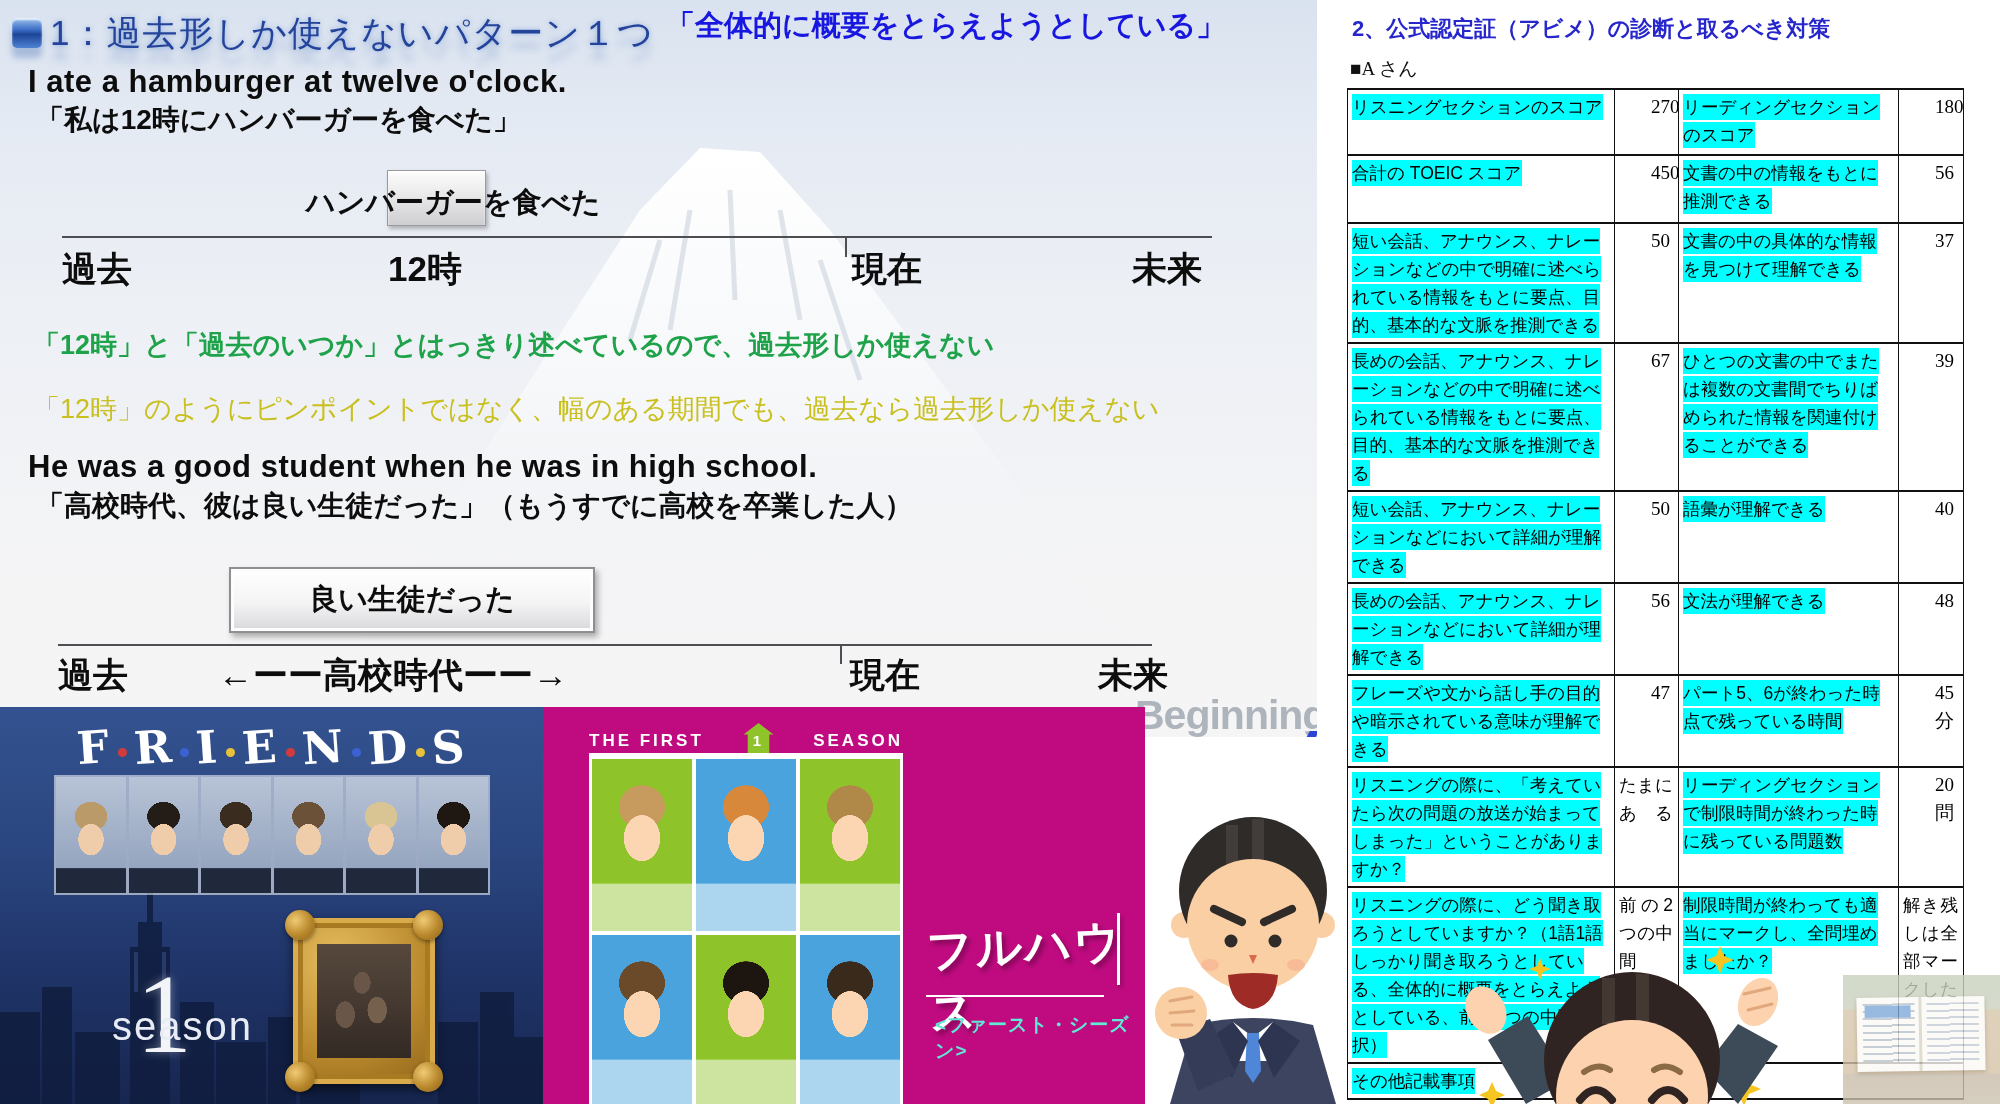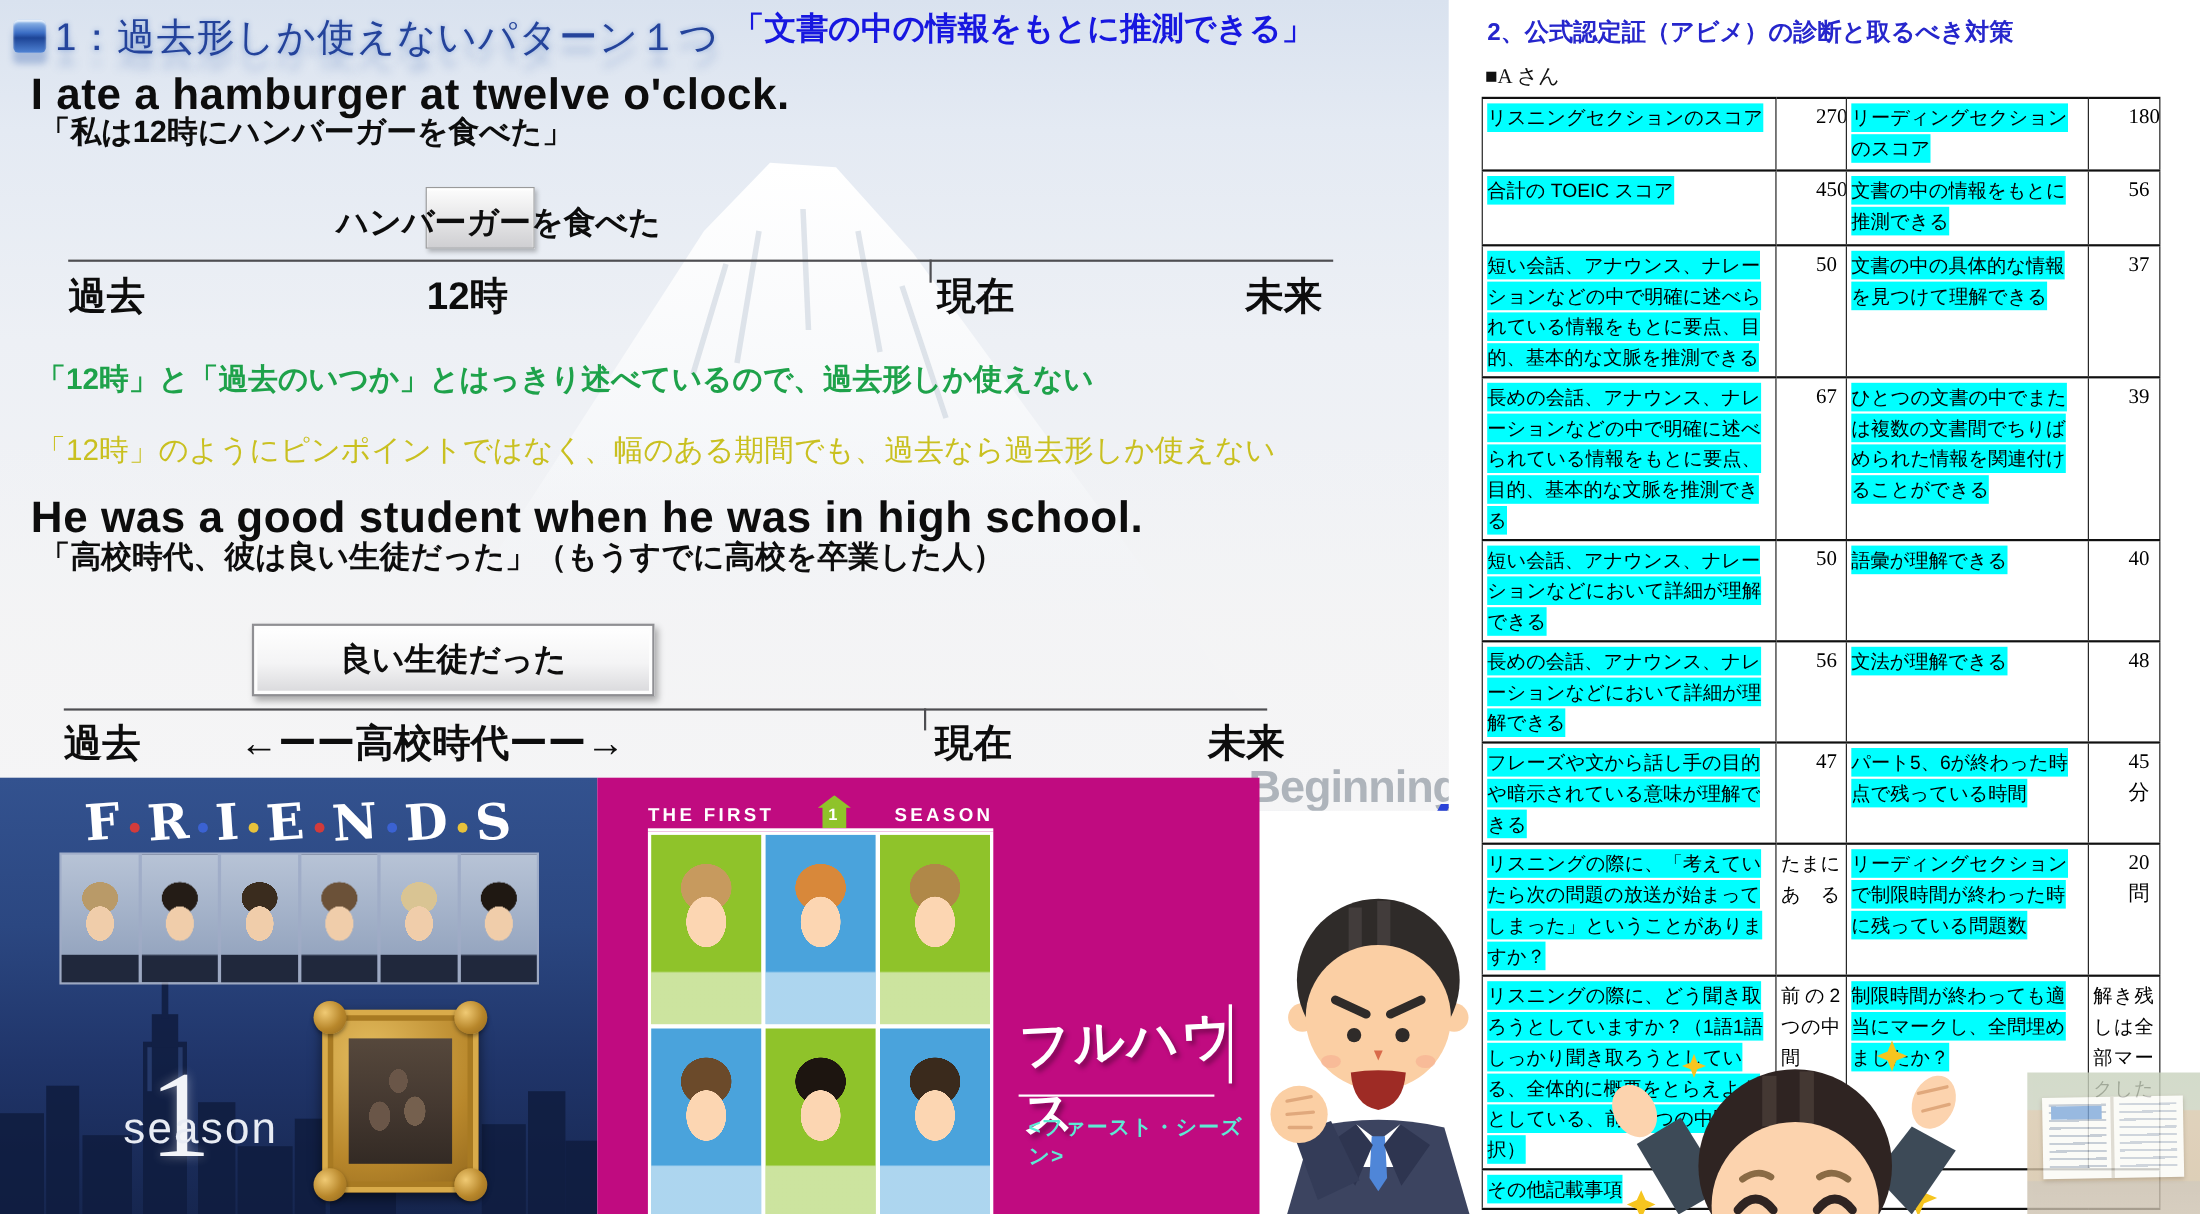--- a/index.html
+++ b/index.html
@@ -10,21 +10,21 @@
   
   #slide{left:0;top:0;width:1317px;height:737px;overflow:hidden;
          background:linear-gradient(180deg,#d9e2ef 0%,#e4eaf3 16%,#edf0f5 42%,#f2f3f5 75%,#f5f5f6 100%);}
   #slide svg{position:absolute;left:0;top:0;}
   .slide-title{left:12px;top:10px;font-size:35px;font-weight:normal;color:#24439b;letter-spacing:1px;
                text-shadow:0 0 5px rgba(140,170,220,.9),0 14px 9px rgba(70,110,180,.35);}
   .bullet-sq{display:inline-block;width:30px;height:30px;margin-right:8px;border-radius:5px;vertical-align:-3px;
              background:linear-gradient(180deg,#9cc3ee 0%,#3a6cc4 40%,#1d4496 55%,#4f83d4 100%);
              box-shadow:inset 0 2px 2px rgba(255,255,255,.8),0 10px 6px rgba(70,110,180,.35);}
   .slide-sub{left:666px;top:6px;font-size:29px;font-weight:bold;color:#1717e0;}
-  .ex-en{font-size:40px;font-weight:bold;color:#0d0d0d;letter-spacing:.5px;}
+  .ex-en{font-size:31px;font-weight:bold;color:#0d0d0d;letter-spacing:.5px;}
   .ex-ja{font-size:28px;font-weight:bold;color:#0d0d0d;}
   .tl-event{font-size:29px;font-weight:bold;color:#0d0d0d;}
   .tl-line{height:2px;background:#4e4e52;}
   .tl-tick{width:2px;background:#4e4e52;}
   .tl-label{font-size:35px;font-weight:bold;color:#0d0d0d;white-space:nowrap;}
   .note-green{left:33px;top:327px;font-size:27px;font-weight:bold;color:#1ea24a;}
   .note-yellow{left:33px;top:391px;font-size:27px;font-weight:normal;color:#c9c020;}
   .marker-box{left:387px;top:170px;width:97px;height:54px;border:1px solid #9a9a9a;
               background:linear-gradient(180deg,#fdfdfd 0%,#e9e9ea 45%,#cfcfd2 100%);
               box-shadow:inset 0 2px 2px #fff,2px 3px 4px rgba(0,0,0,.25);}
@@ -127,21 +127,21 @@
             <stop offset=".5" stop-color="#f4f4f5" stop-opacity=".85"></stop>
             <stop offset="1" stop-color="#f5f5f6"></stop>
         </linearGradient>
       </defs>
       <polygon points="300,737 640,210 700,148 760,152 830,230 1200,737" fill="url(#mg)"></polygon>
       <path d="M660,240 L630,340 M690,210 L670,330 M730,190 L735,300 M780,210 L800,320 M820,260 L860,380" stroke="#c2ccd8" stroke-width="5" fill="none" opacity=".5"></path>
       <rect x="0" y="400" width="1317" height="337" fill="url(#hz)"></rect>
     </svg>
 
     <div class="abs slide-title"><span class="bullet-sq"></span><span>1：過去形しか使えないパターン１つ</span></div>
-    <div class="abs slide-sub">「文書の中の情報をもとに推測できる」</div>
+    <div class="abs slide-sub">「全体的に概要をとらえようとしている」</div>
 
     <div class="abs ex-en" style="left:28px;top:64px;">I ate a hamburger at twelve o'clock.</div>
     <div class="abs ex-ja" style="left:36px;top:101px;">「私は12時にハンバーガーを食べた」</div>
 
     <div class="abs marker-box"></div>
     <div class="abs tl-event" style="left:306px;top:183px;">ハンバーガーを食べた</div>
     <div class="abs tl-line" style="left:62px;top:236px;width:1150px;"></div>
     <div class="abs tl-tick" style="left:845px;top:236px;height:21px;"></div>
     <div class="abs tl-label" style="left:62px;top:246px;">過去</div>
     <div class="abs tl-label" style="left:388px;top:246px;">12時</div>

